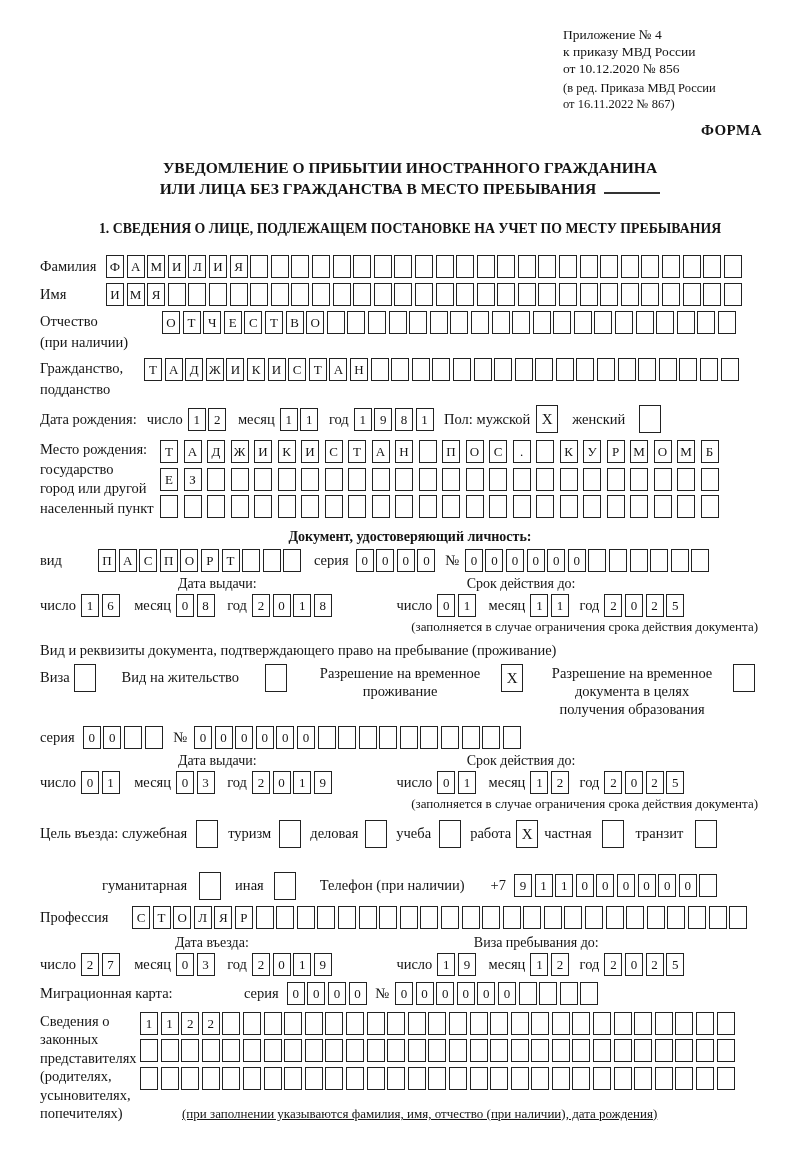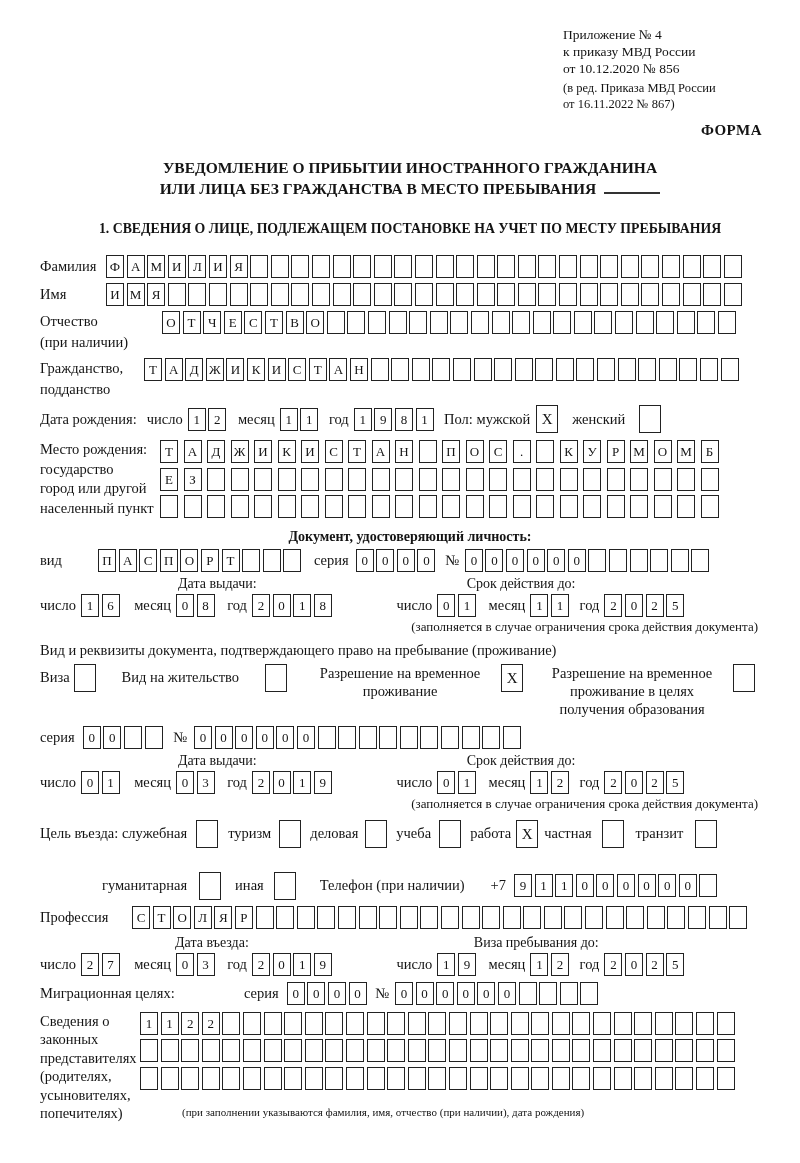--- a/index.html
+++ b/index.html
@@ -32,21 +32,21 @@
   .cb{display:inline-block;width:20px;height:26px;border:1.7px solid #222;text-align:center;
       font-size:15px;line-height:26px;vertical-align:middle;background:#fff;}
 
   .grp{display:inline-flex;align-items:center;}
   .grp .lbl{margin-right:5px;}
 
   .hdr2{display:flex;font-size:14px;margin-bottom:2px;}
   .note-right{text-align:right;padding-right:22px;font-size:13px;margin-bottom:6px;}
   .para{line-height:19px;margin-bottom:4px;}
   .cblabel-multi{text-align:center;line-height:18px;}
-  .small-note{font-size:11px;}
+  .small-note{font-size:13px;text-decoration:underline;}
 </style>
 </head>
 <body>
 
 <div class="page">
 
   <div class="appendix">
     <div>Приложение № 4</div>
     <div>к приказу МВД России</div>
     <div>от 10.12.2020 № 856</div>
@@ -440,21 +440,21 @@
       <span class="cb" style="margin-left:4px"></span>
       <span style="margin-left:26px;line-height:27px">Вид на жительство</span>
       <span class="cb" style="margin-left:26px"></span>
       <span class="cblabel-multi" style="margin-left:22px;width:182px">
         <span style="display:block">Разрешение на временное</span>
         <span style="display:block">проживание</span>
       </span>
       <span class="cb" style="margin-left:10px">X</span>
       <span class="cblabel-multi" style="margin-left:16px;width:186px">
         <span style="display:block">Разрешение на временное</span>
-        <span style="display:block">проживание в целях</span>
+        <span style="display:block">документа в целях</span>
         <span style="display:block">получения образования</span>
       </span>
       <span class="cb" style="margin-left:8px"></span>
     </div>
 
     <div class="frow" style="margin-bottom:4px">
       <span style="margin-right:8px">серия</span>
       <span class="bxrow">
           <span class="bx">0</span>
           <span class="bx">0</span>
@@ -660,21 +660,21 @@
           <span class="bxrow">
             <span class="bx">2</span>
             <span class="bx">0</span>
             <span class="bx">2</span>
             <span class="bx">5</span>
           </span>
         </span>
     </div>
 
     <div class="frow" style="margin-bottom:7px">
-      <span style="width:168px">Миграционная целях:</span>
+      <span style="width:168px">Миграционная карта:</span>
       <span style="margin-left:36px;margin-right:8px">серия</span>
       <span class="bxrow">
           <span class="bx">0</span>
           <span class="bx">0</span>
           <span class="bx">0</span>
           <span class="bx">0</span>
         </span>
       <span style="margin-left:6px;margin-right:6px">№</span>
       <span class="bxrow">
           <span class="bx">0</span>

